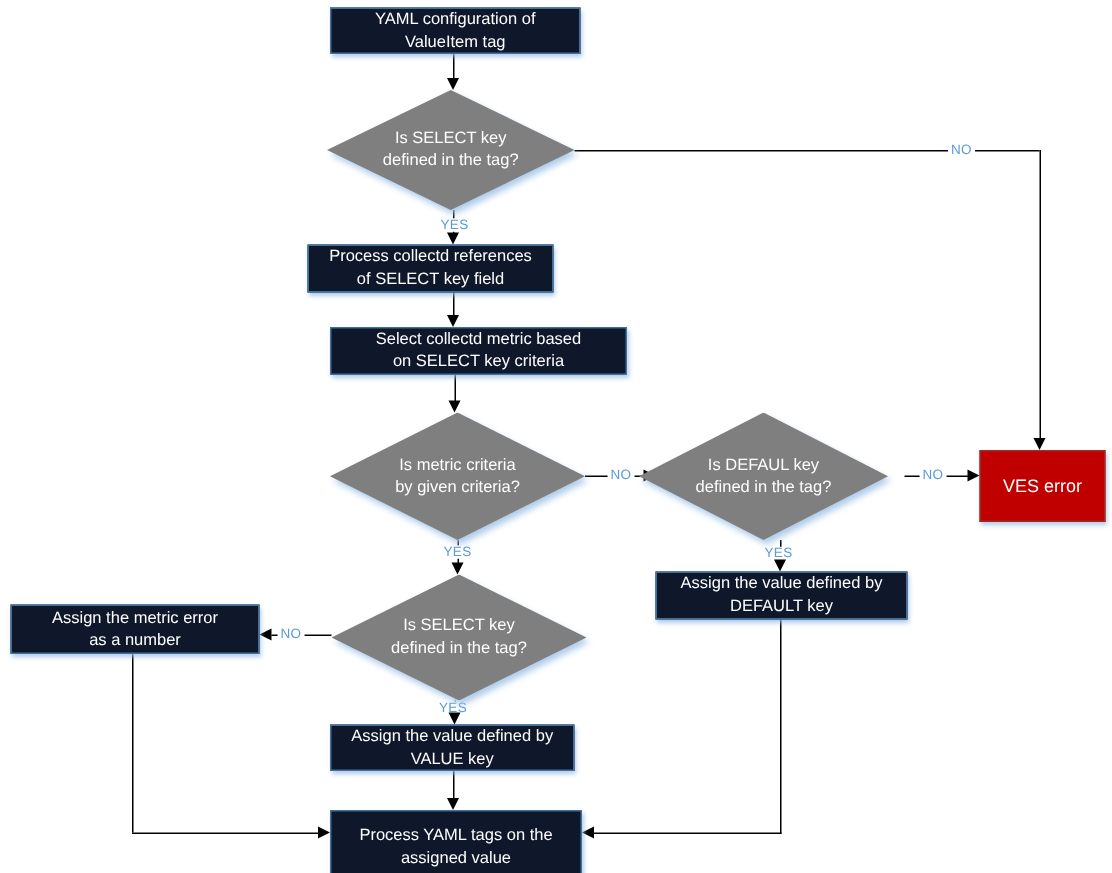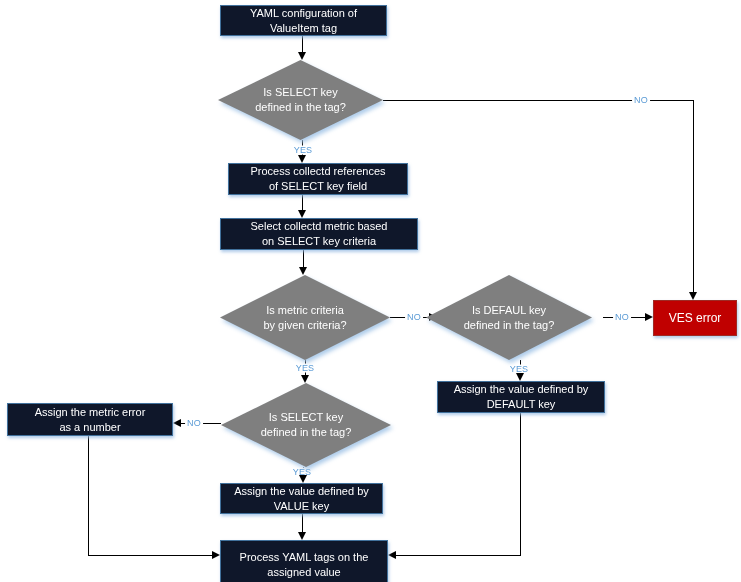--- a/index.html
+++ b/index.html
@@ -109,21 +109,21 @@
 ValueItem tag</span>
   </div>
 
   <div class="diamond-wrap" style="left:218px;top:60px;width:165px;height:80px">
     <div class="diamond">
       <span>Is SELECT key
 defined in the tag?</span>
     </div>
   </div>
 
-  <div class="node process" style="left:228px;top:163px;width:180px;height:32px">
+  <div class="node process" style="left:205px;top:163px;width:164px;height:32px">
     <span>Process collectd references
 of SELECT key field</span>
   </div>
 
   <div class="node process" style="left:220px;top:218px;width:198px;height:32px">
     <span>Select collectd metric based
 on SELECT key criteria</span>
   </div>
 
   <div class="diamond-wrap" style="left:220px;top:275px;width:170px;height:85px">
@@ -133,21 +133,21 @@
     </div>
   </div>
 
   <div class="diamond-wrap" style="left:426px;top:275px;width:166px;height:85px">
     <div class="diamond">
       <span>Is DEFAUL key
 defined in the tag?</span>
     </div>
   </div>
 
-  <div class="node error" style="left:653px;top:300px;width:84px;height:36px">
+  <div class="node error" style="left:653px;top:300px;width:84px;height:48px">
     <span>VES error</span>
   </div>
 
   <div class="node process" style="left:437px;top:381px;width:168px;height:32px">
     <span>Assign the value defined by
 DEFAULT key</span>
   </div>
 
   <div class="diamond-wrap" style="left:221px;top:383px;width:170px;height:84px">
     <div class="diamond">

